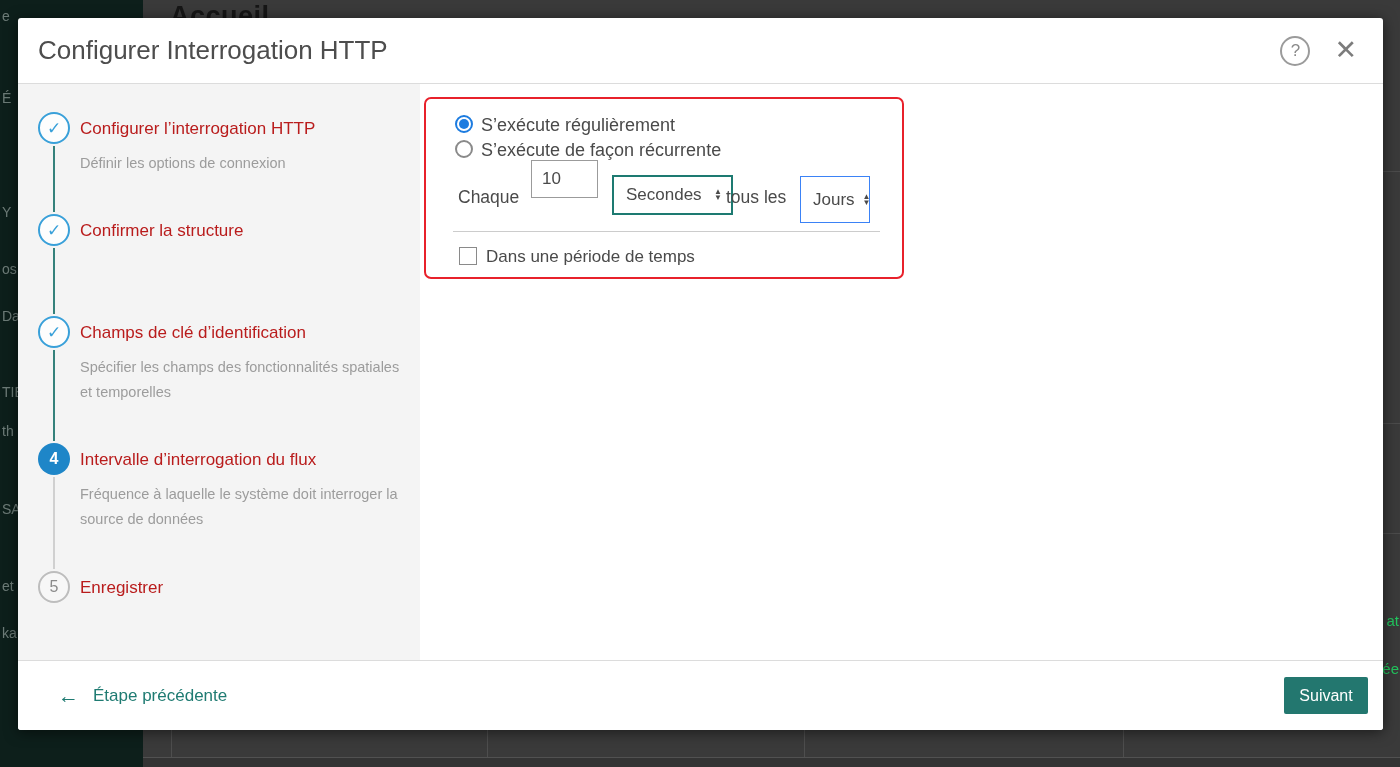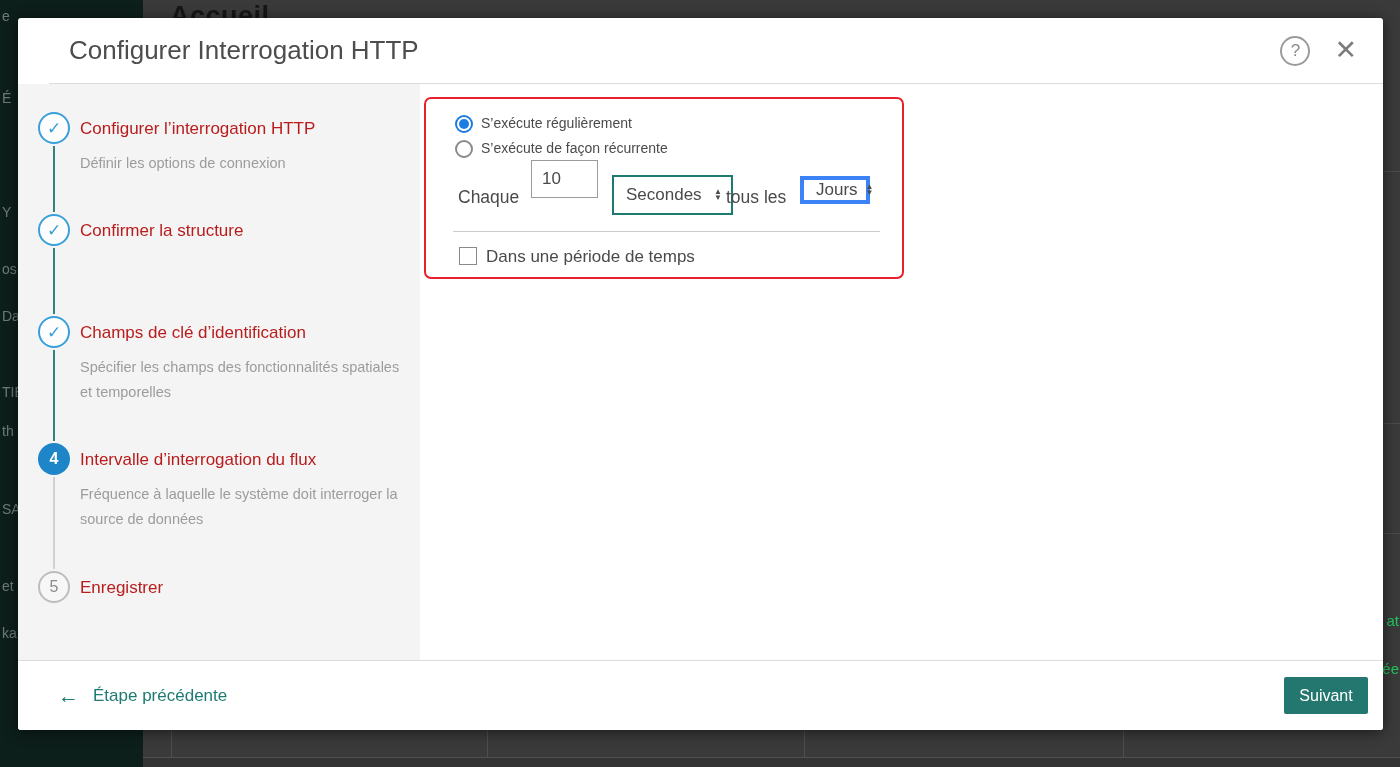--- a/index.html
+++ b/index.html
@@ -42,21 +42,21 @@
 
   
   .modal {
     position:absolute; left:18px; top:18px; width:1365px; height:712px;
     background:#ffffff; border-radius:3px; z-index:5;
     box-shadow:0 2px 14px rgba(0,0,0,.55);
     overflow:hidden;
   }
   .modal-header {
     height:66px; border-bottom:1px solid #dcdcdc;
-    display:flex; align-items:center; padding:0 26px 0 20px;margin-left:31px;
+    display:flex; align-items:center; padding:0 26px 0 20px;
   }
   .modal-title { font-size:26px; font-weight:400; color:#4d4d4d; flex:1; }
   .help-icon {
     width:30px; height:30px; border:2px solid #9b9b9b; border-radius:50%;
     display:flex; align-items:center; justify-content:center;
     font-size:17px; color:#8a8a8a; cursor:pointer; margin-right:24px;
     background:none;
   }
   .close-icon {
     font-size:27px; color:#7c7c7c; cursor:pointer; background:none; border:none;
@@ -95,31 +95,31 @@
   .radio {
     position:absolute; width:18px; height:18px; border-radius:50%;
     border:2px solid #8a8a8a; background:#fff; cursor:pointer;
   }
   .radio.selected { border:2px solid #1d7ce0; }
   .radio.selected::after {
     content:""; position:absolute; left:2px; top:2px; width:10px; height:10px;
     border-radius:50%; background:#1d7ce0;
   }
   .rd1{left:29px; top:16px;} .rd2{left:29px; top:41px;}
-  .radio-label { position:absolute; left:55px; font-size:14px; color:#4a4a4a; white-space:nowrap; }
+  .radio-label { position:absolute; left:55px; font-size:18px; color:#4a4a4a; white-space:nowrap; }
   .rl-1{top:16px}.rl-2{top:41px}
   .inline-label { position:absolute; font-size:17.5px; color:#4a4a4a; white-space:nowrap; }
   .lab-every{left:32px; top:88px;} .lab-per{left:300px; top:88px;}
   .num-input {
     position:absolute; left:105px; top:61px; width:67px; height:38px;
     border:1px solid #9b9b9b; font-size:17px; color:#4a4a4a; padding:0 0 0 10px;
     font-family:"Liberation Sans",sans-serif; background:#fff;
   }
   .selectbox {
-    position:absolute; height:28px; border:4px solid #3b82f6; background:#fff;
+    position:absolute; height:47px; border:1px solid #3b82f6; background:#fff;
     display:flex; align-items:center; justify-content:space-between;
     padding:0 9px 0 12px; font-size:17px; color:#4a4a4a; cursor:pointer;
   }
   .sel-unit { left:186px; top:76px; width:121px; height:40px; border:2px solid #1d7a71; }
   .sel-day { left:374px; top:77px; width:70px; }
   .arrows { display:flex; flex-direction:column; align-items:center; margin-left:8px; }
   .arrows i { font-style:normal; font-size:8px; line-height:6px; color:#4a4a4a; }
   .hr { position:absolute; left:27px; top:132px; width:427px; height:1px; background:#cccccc; }
   .checkbox {
     position:absolute; left:33px; top:148px; width:18px; height:18px;

